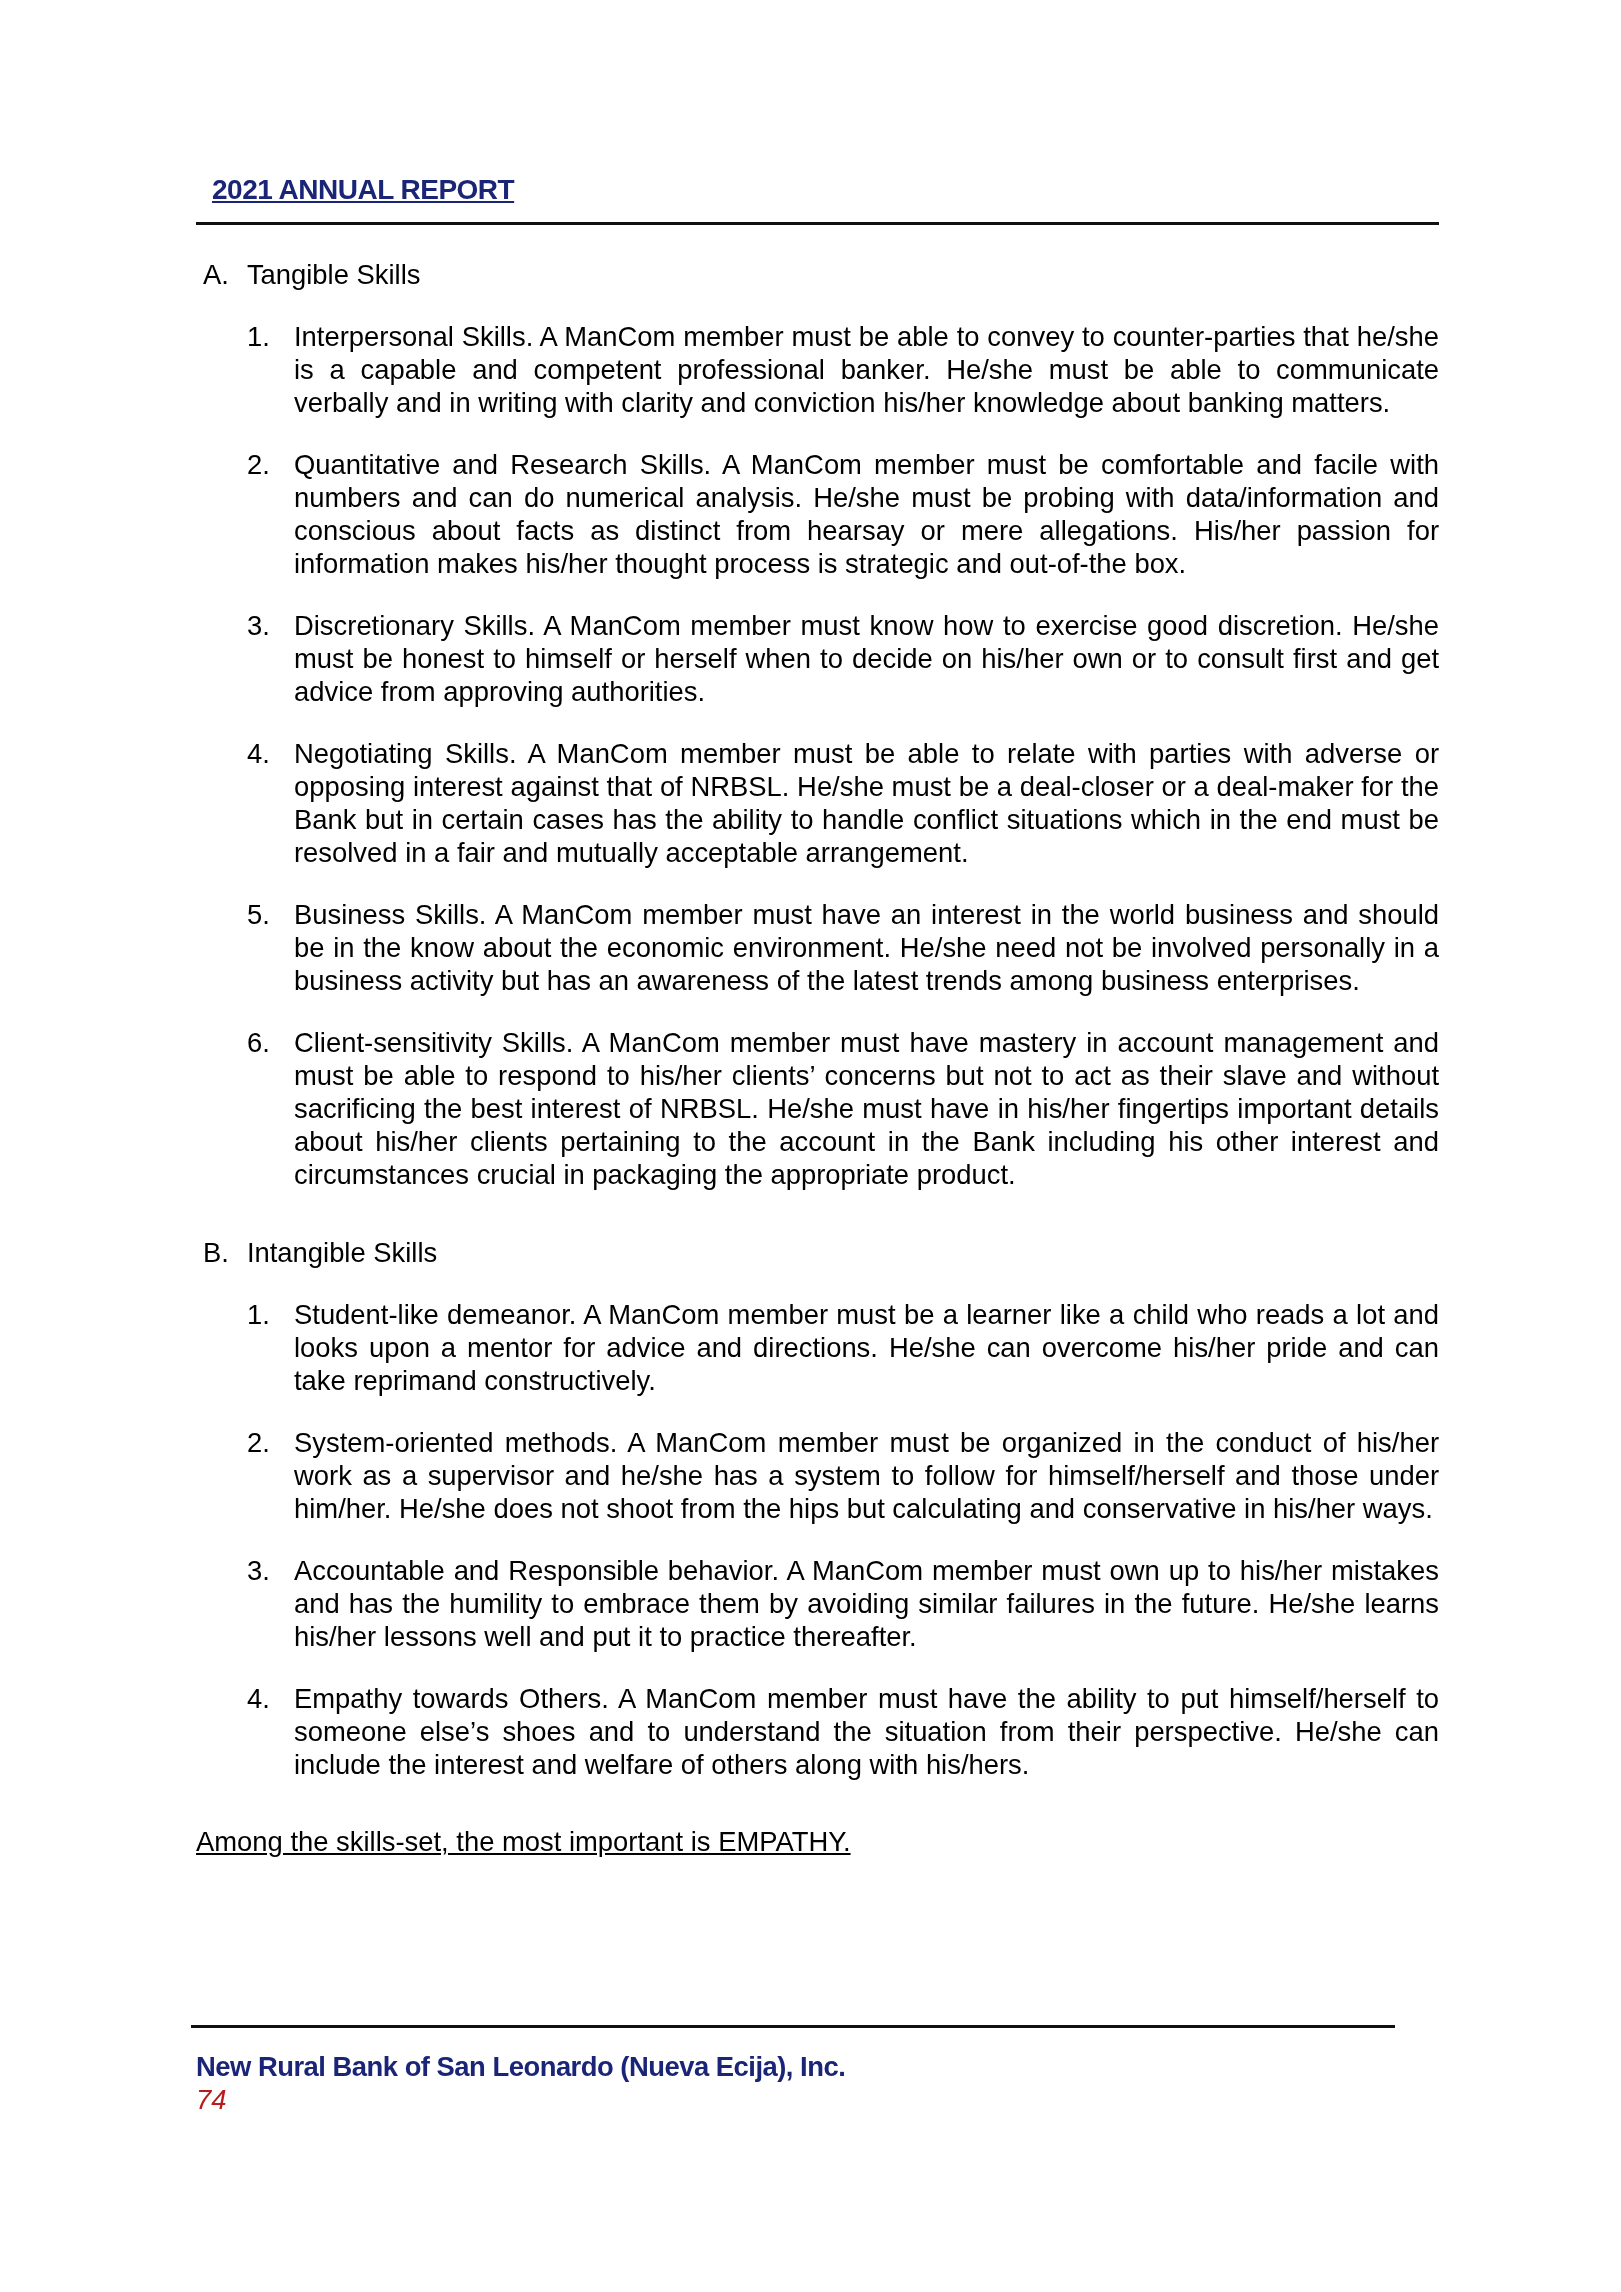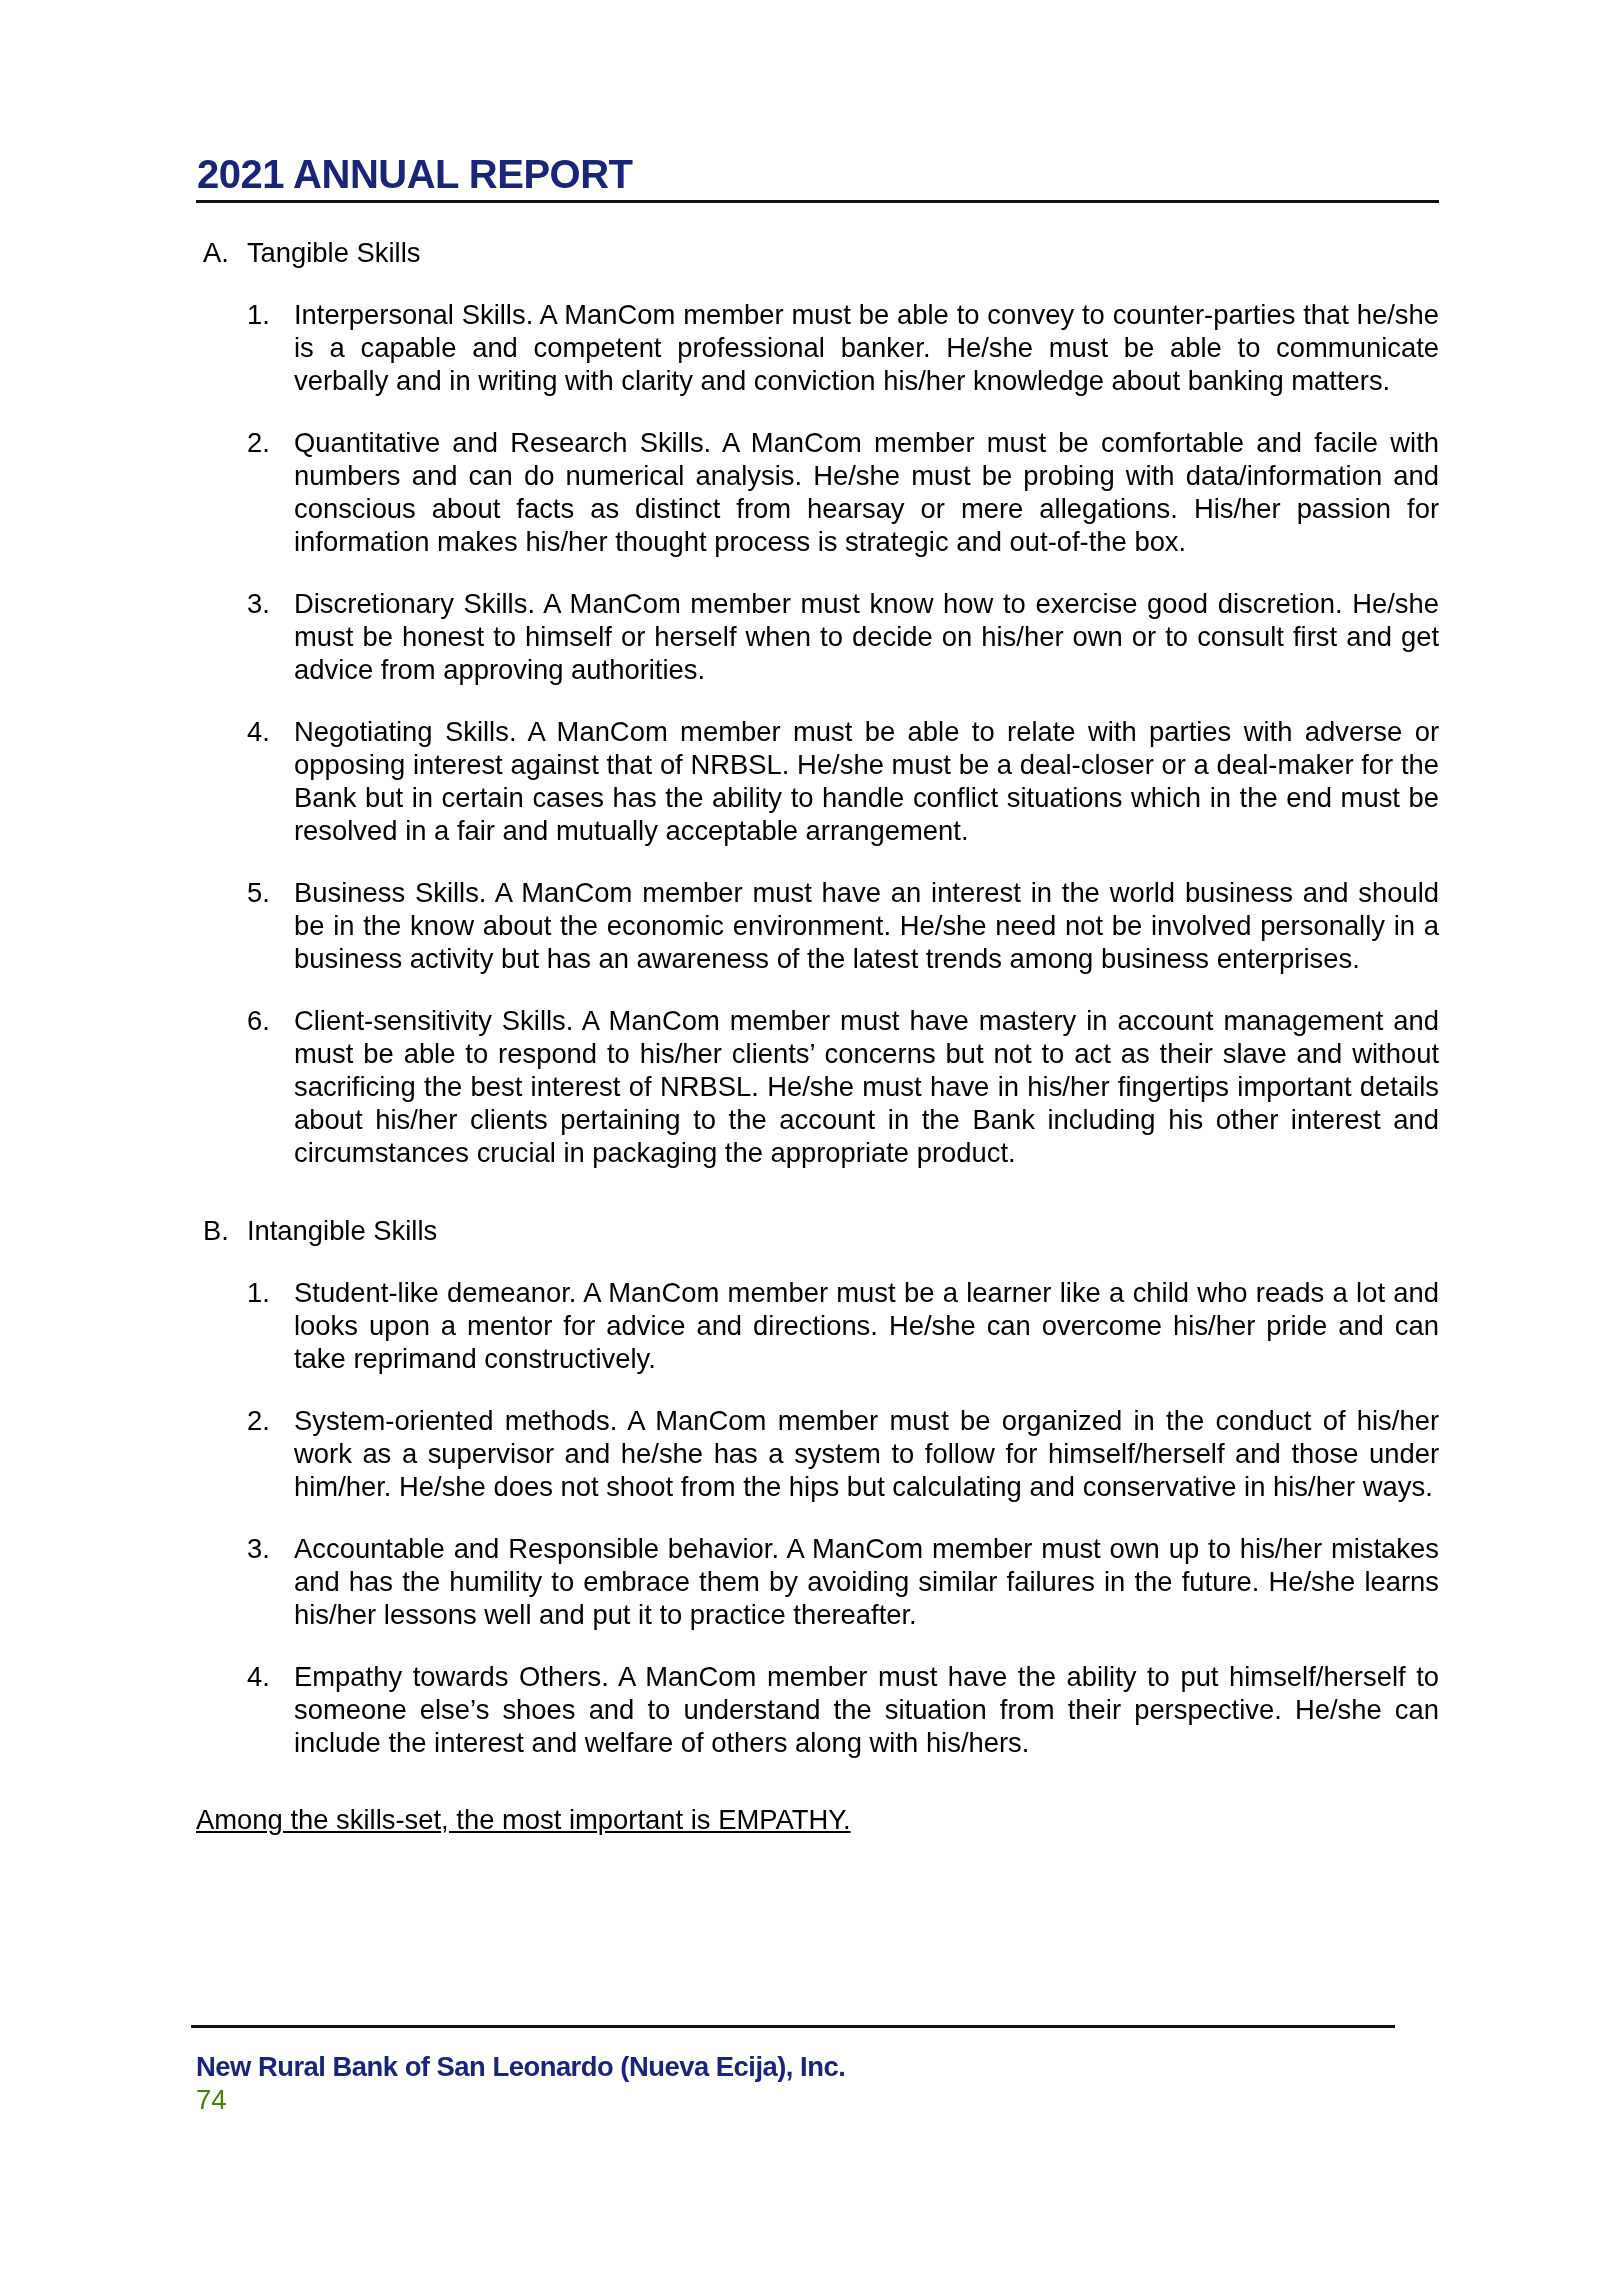--- a/index.html
+++ b/index.html
@@ -18,26 +18,27 @@
     color: #000000;
     overflow: hidden;
   }
   .content {
     position: absolute;
     left: 196px;
     top: 157px;
     width: 1243px;
   }
   .doc-title {
-    margin: 1px;
-    font-size: 40px;
+    margin: 16px;
+    font-size: 28px;
     line-height: 33px;
     font-weight: bold;
     letter-spacing: -0.5px;
     color: #1b2577;
+    text-decoration: underline;
   }
   .title-rule {
     height: 2.9px;
     background: #111111;
     margin-top: 8.8px;
   }
   .section-head {
     display: flex;
     margin-top: 33px;
     margin-left: 6.9px;
@@ -88,21 +89,22 @@
     justify-content: space-between;
     align-items: baseline;
     flex-direction: column;
   }
   .footer-bank {
     font-weight: bold;
     letter-spacing: -0.5px;
     color: #1b2577;
   }
   .footer-page {
-    color: #4d7c0f;
+    color: #b91c1c;
+    font-style: italic;
   }
 </style>
 </head>
 <body>
 
 <div class="page">
   <div class="content">
 
     <h1 class="doc-title">2021 ANNUAL REPORT</h1>
     <div class="title-rule"></div>

